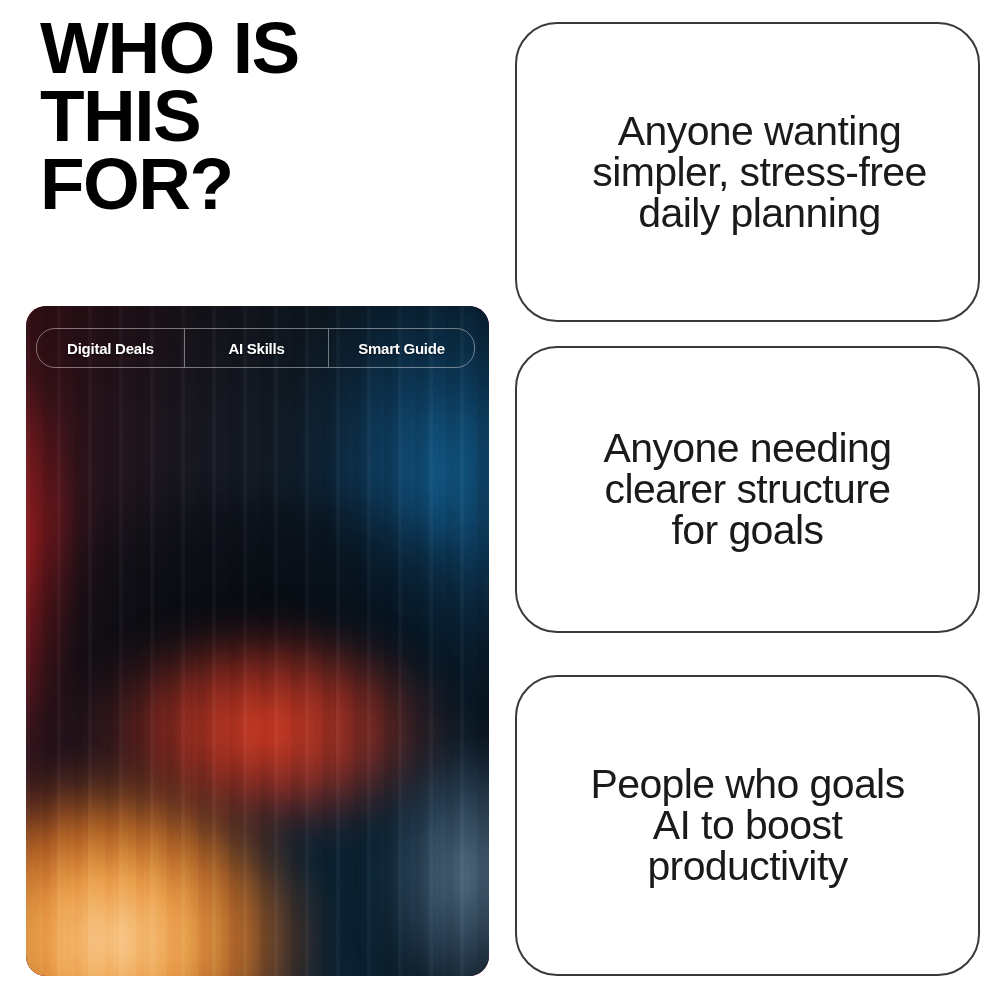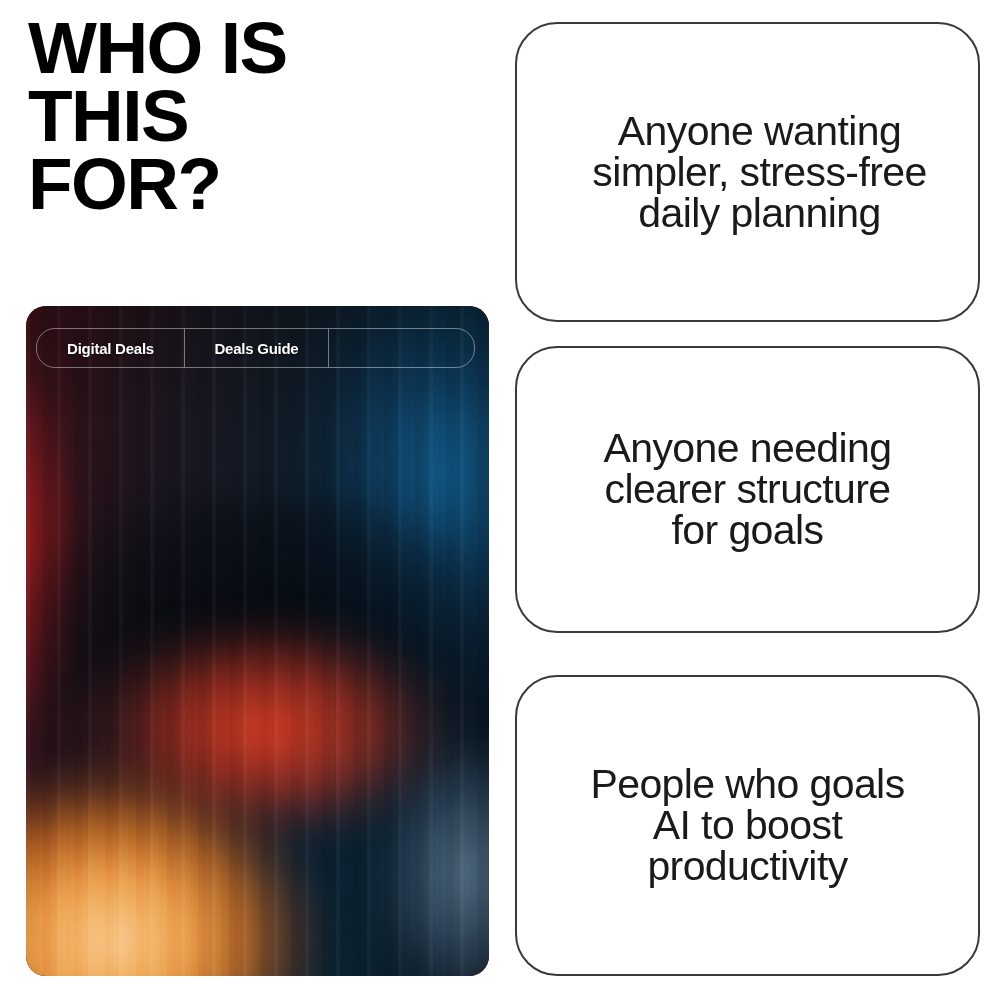--- a/index.html
+++ b/index.html
@@ -12,21 +12,21 @@
     height: 1000px;
     position: relative;
     overflow: hidden;
     font-family: "Liberation Sans", sans-serif;
     -webkit-font-smoothing: antialiased;
   }
 
   
   #headline {
     position: absolute;
-    left: 28px;
+    left: 40px;
     top: 14px;
     width: 420px;
     font-family: "Liberation Sans", sans-serif;
     font-weight: 700;
     font-size: 73px;
     line-height: 0.93;
     letter-spacing: -1.5px;
     color: #000000;
     text-transform: uppercase;
     white-space: pre-line;
@@ -271,21 +271,22 @@
   <div class="core-dark"></div>
   <div class="glow-steel"></div>
   <div class="glow-red-mid"></div>
   <div class="glow-orange"></div>
   <div class="stripes"></div>
   <div class="stripes2"></div>
   <div class="top-shade"></div>
 
   <div id="tab-bar">
     <div class="tab">Digital Deals</div>
-    <div class="tab">Deals Guide</div>
+    <div class="tab">AI Skills</div>
+    <div class="tab">Smart Guide</div>
   </div>
 
 </div>
 
 <div class="audience-card" id="audience-card-0">
   <div class="audience-text">Anyone wanting
 simpler, stress-free
 daily planning</div>
 </div>
 

